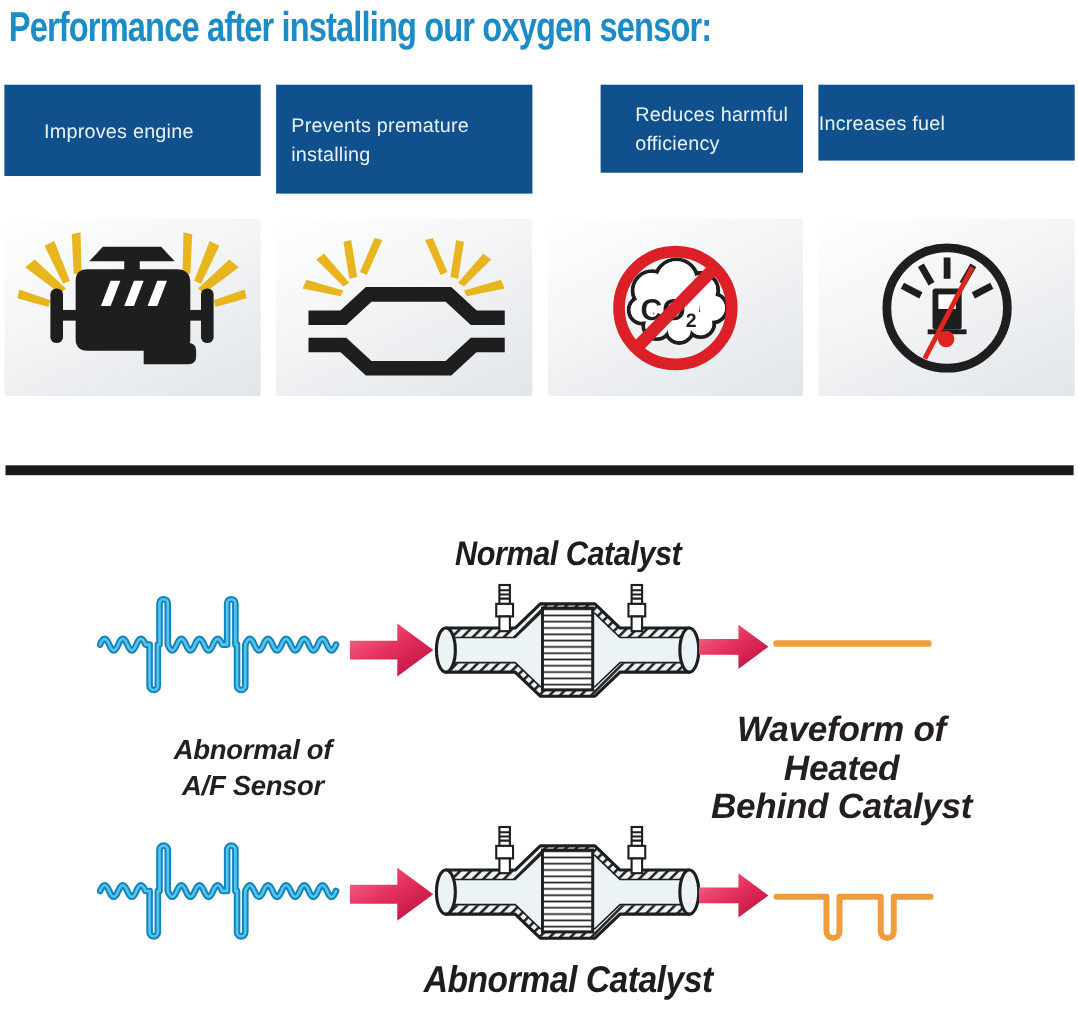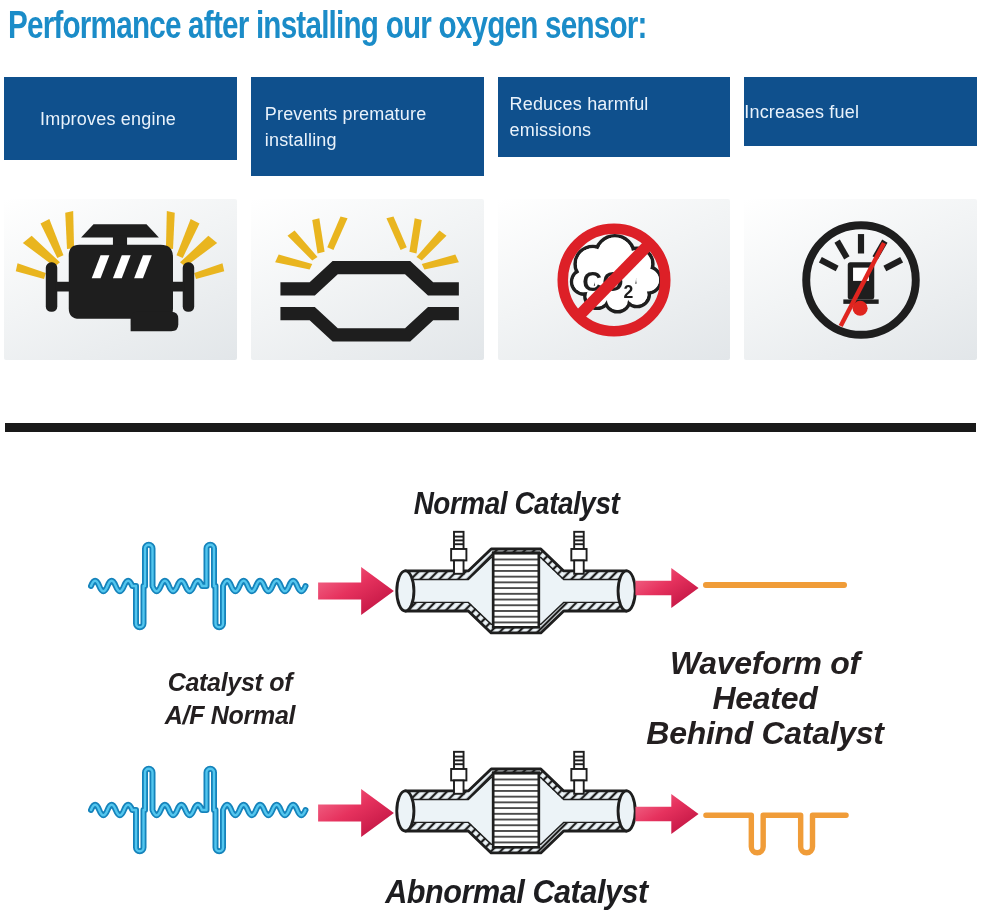--- a/index.html
+++ b/index.html
@@ -20,21 +20,21 @@
     display:grid; grid-template-columns:repeat(4,1fr); column-gap:14px;
   }
   .benefit-box{
     background:#0f508d; color:#e9f2fb;
     font-size:18px; font-weight:normal; letter-spacing:.2px; line-height:26px;
     display:flex; flex-direction:column; justify-content:center;
     box-sizing:border-box;
   }
   .benefit-box:nth-child(1){height:83px; padding-left:36px;}
   .benefit-box:nth-child(2){height:99px; padding-left:14px;}
-  .benefit-box:nth-child(3){height:80px; padding-left:12px;}
+  .benefit-box:nth-child(3){height:80px; padding-left:32px;margin-left:48px;}
   .benefit-box:nth-child(4){height:69px; }
   
   .icon-row{
     position:absolute; left:4px; top:199px; width:973px;
     display:grid; grid-template-columns:repeat(4,1fr); column-gap:14px;
   }
   .icon-panel{
     height:161px; border-radius:2px;
     background:linear-gradient(155deg,#ffffff 0%,#f2f4f5 45%,#e2e6e9 100%);
     display:flex; align-items:center; justify-content:center;
@@ -86,21 +86,21 @@
   <div class="benefit-row">
     <div class="benefit-box">
       <div>Improves engine</div>
     </div>
     <div class="benefit-box">
       <div>Prevents premature</div>
       <div>installing</div>
     </div>
     <div class="benefit-box">
       <div>Reduces harmful</div>
-      <div>emissions</div>
+      <div>officiency</div>
     </div>
     <div class="benefit-box">
       <div>Increases fuel</div>
     </div>
   </div>
 
   <div class="icon-row">
 
     <div class="icon-panel">
       <svg width="212" height="142" viewBox="0 0 240 160">
@@ -244,22 +244,22 @@
 
   <svg class="abs" style="left:634px;top:560px" width="66" height="56" viewBox="0 0 92 72">
     <polygon points="2,26 52,26 52,8 90,36 52,64 52,46 2,46" fill="url(#pinkGrad)"></polygon>
   </svg>
 
   <svg class="abs" style="left:702px;top:578px" width="146" height="14" viewBox="0 0 150 12">
     <line x1="4" y1="6" x2="146" y2="6" stroke="#f09c38" stroke-width="6" stroke-linecap="round"></line>
   </svg>
 
   <div class="diagram-label af-label">
-    <div>Catalyst of</div>
-    <div>A/F Normal</div>
+    <div>Abnormal of</div>
+    <div>A/F Sensor</div>
   </div>
 
   <div class="diagram-label heated-label">
     <div>Waveform of Heated</div>
     <div>Behind Catalyst</div>
   </div>
 
   <svg class="abs" style="left:88px;top:762px" width="225" height="105" viewBox="0 0 300 140" preserveAspectRatio="none">
     <g fill="none" stroke-linecap="round" stroke-linejoin="round">
       <path stroke="#1583bb" stroke-width="8" d="M4,64 q5.5,-14 11,0 q5.5,14 11,0 q5.5,-14 11,0 q5.5,14 11,0 q5.5,-14 11,0 H64 V114 a5,5 0 0 0 10,0 V64 h2 V14 a5,5 0 0 1 10,0 V64 q5.5,14 11,0 q5.5,-14 11,0 q5.5,14 11,0 q5.5,-14 11,0 q5.5,14 11,0 q5.5,-14 11,0 H158 V14 a5,5 0 0 1 10,0 V64 h2 V114 a5,5 0 0 0 10,0 V64 q5.5,-14 11,0 q5.5,14 11,0 q5.5,-14 11,0 q5.5,14 11,0 q5.5,-14 11,0 q5.5,14 11,0 q5.5,-14 11,0 q5.5,14 11,0 q5.5,-14 11,0 q5.5,14 11,0"></path>

